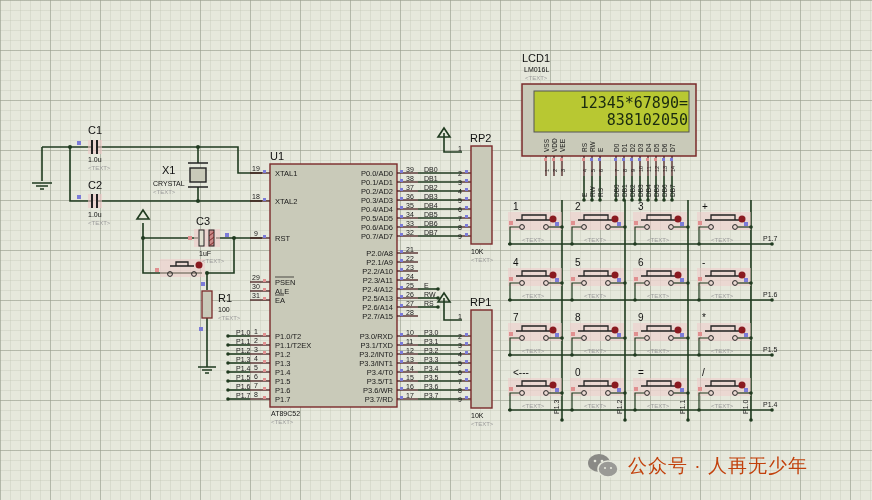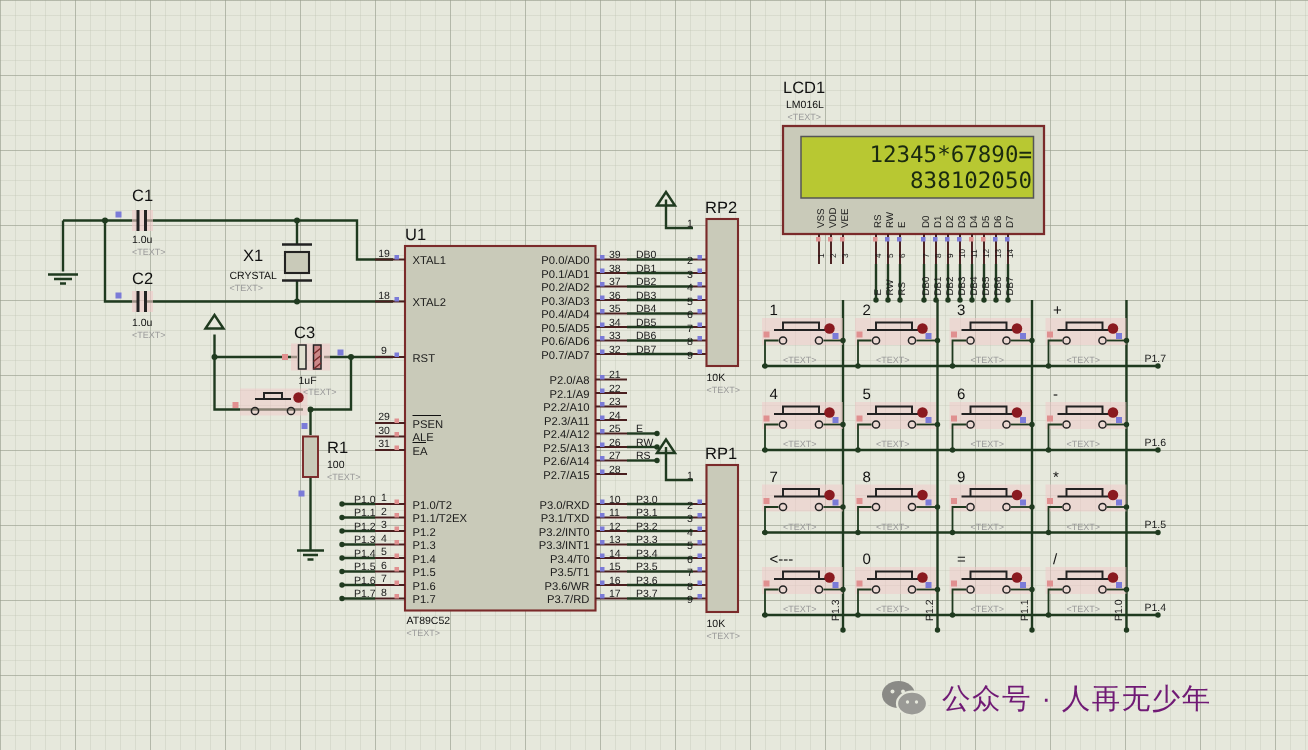--- a/index.html
+++ b/index.html
@@ -20,21 +20,21 @@
   .lbl{font-family:"Liberation Sans",sans-serif;font-size:7.5px;fill:#1a1a1a;}
   .pinnum{font-family:"Liberation Sans",sans-serif;font-size:7px;fill:#1a1a1a;}
   .ref{font-family:"Liberation Sans",sans-serif;font-size:11px;fill:#111;}
   .val{font-family:"Liberation Sans",sans-serif;font-size:7px;fill:#111;}
   .tt{font-family:"Liberation Sans",sans-serif;font-size:6px;fill:#9a9a9a;}
   .key{font-family:"Liberation Sans",sans-serif;font-size:10px;fill:#111;}
   .lcdtxt{font-family:"DejaVu Sans Mono",monospace;font-size:15px;fill:#1a2a10;}
   .dot{fill:#1f3a1f;}
   .sqb{fill:#7b7bd8;}
   .sqr{fill:#e09090;}
-  #watermark{position:absolute;left:586px;top:452px;display:flex;align-items:center;gap:8px;color:#701a75;font-size:19px;letter-spacing:1px;}
+  #watermark{position:absolute;left:586px;top:452px;display:flex;align-items:center;gap:8px;color:#c2410c;font-size:19px;letter-spacing:1px;}
 </style>
 </head>
 <body>
 
 <div id="sheet"></div>
 
 <svg id="schem" width="872" height="500" viewBox="0 0 872 500">
 
   <g>
     <text class="ref" x="522" y="62">LCD1</text>

